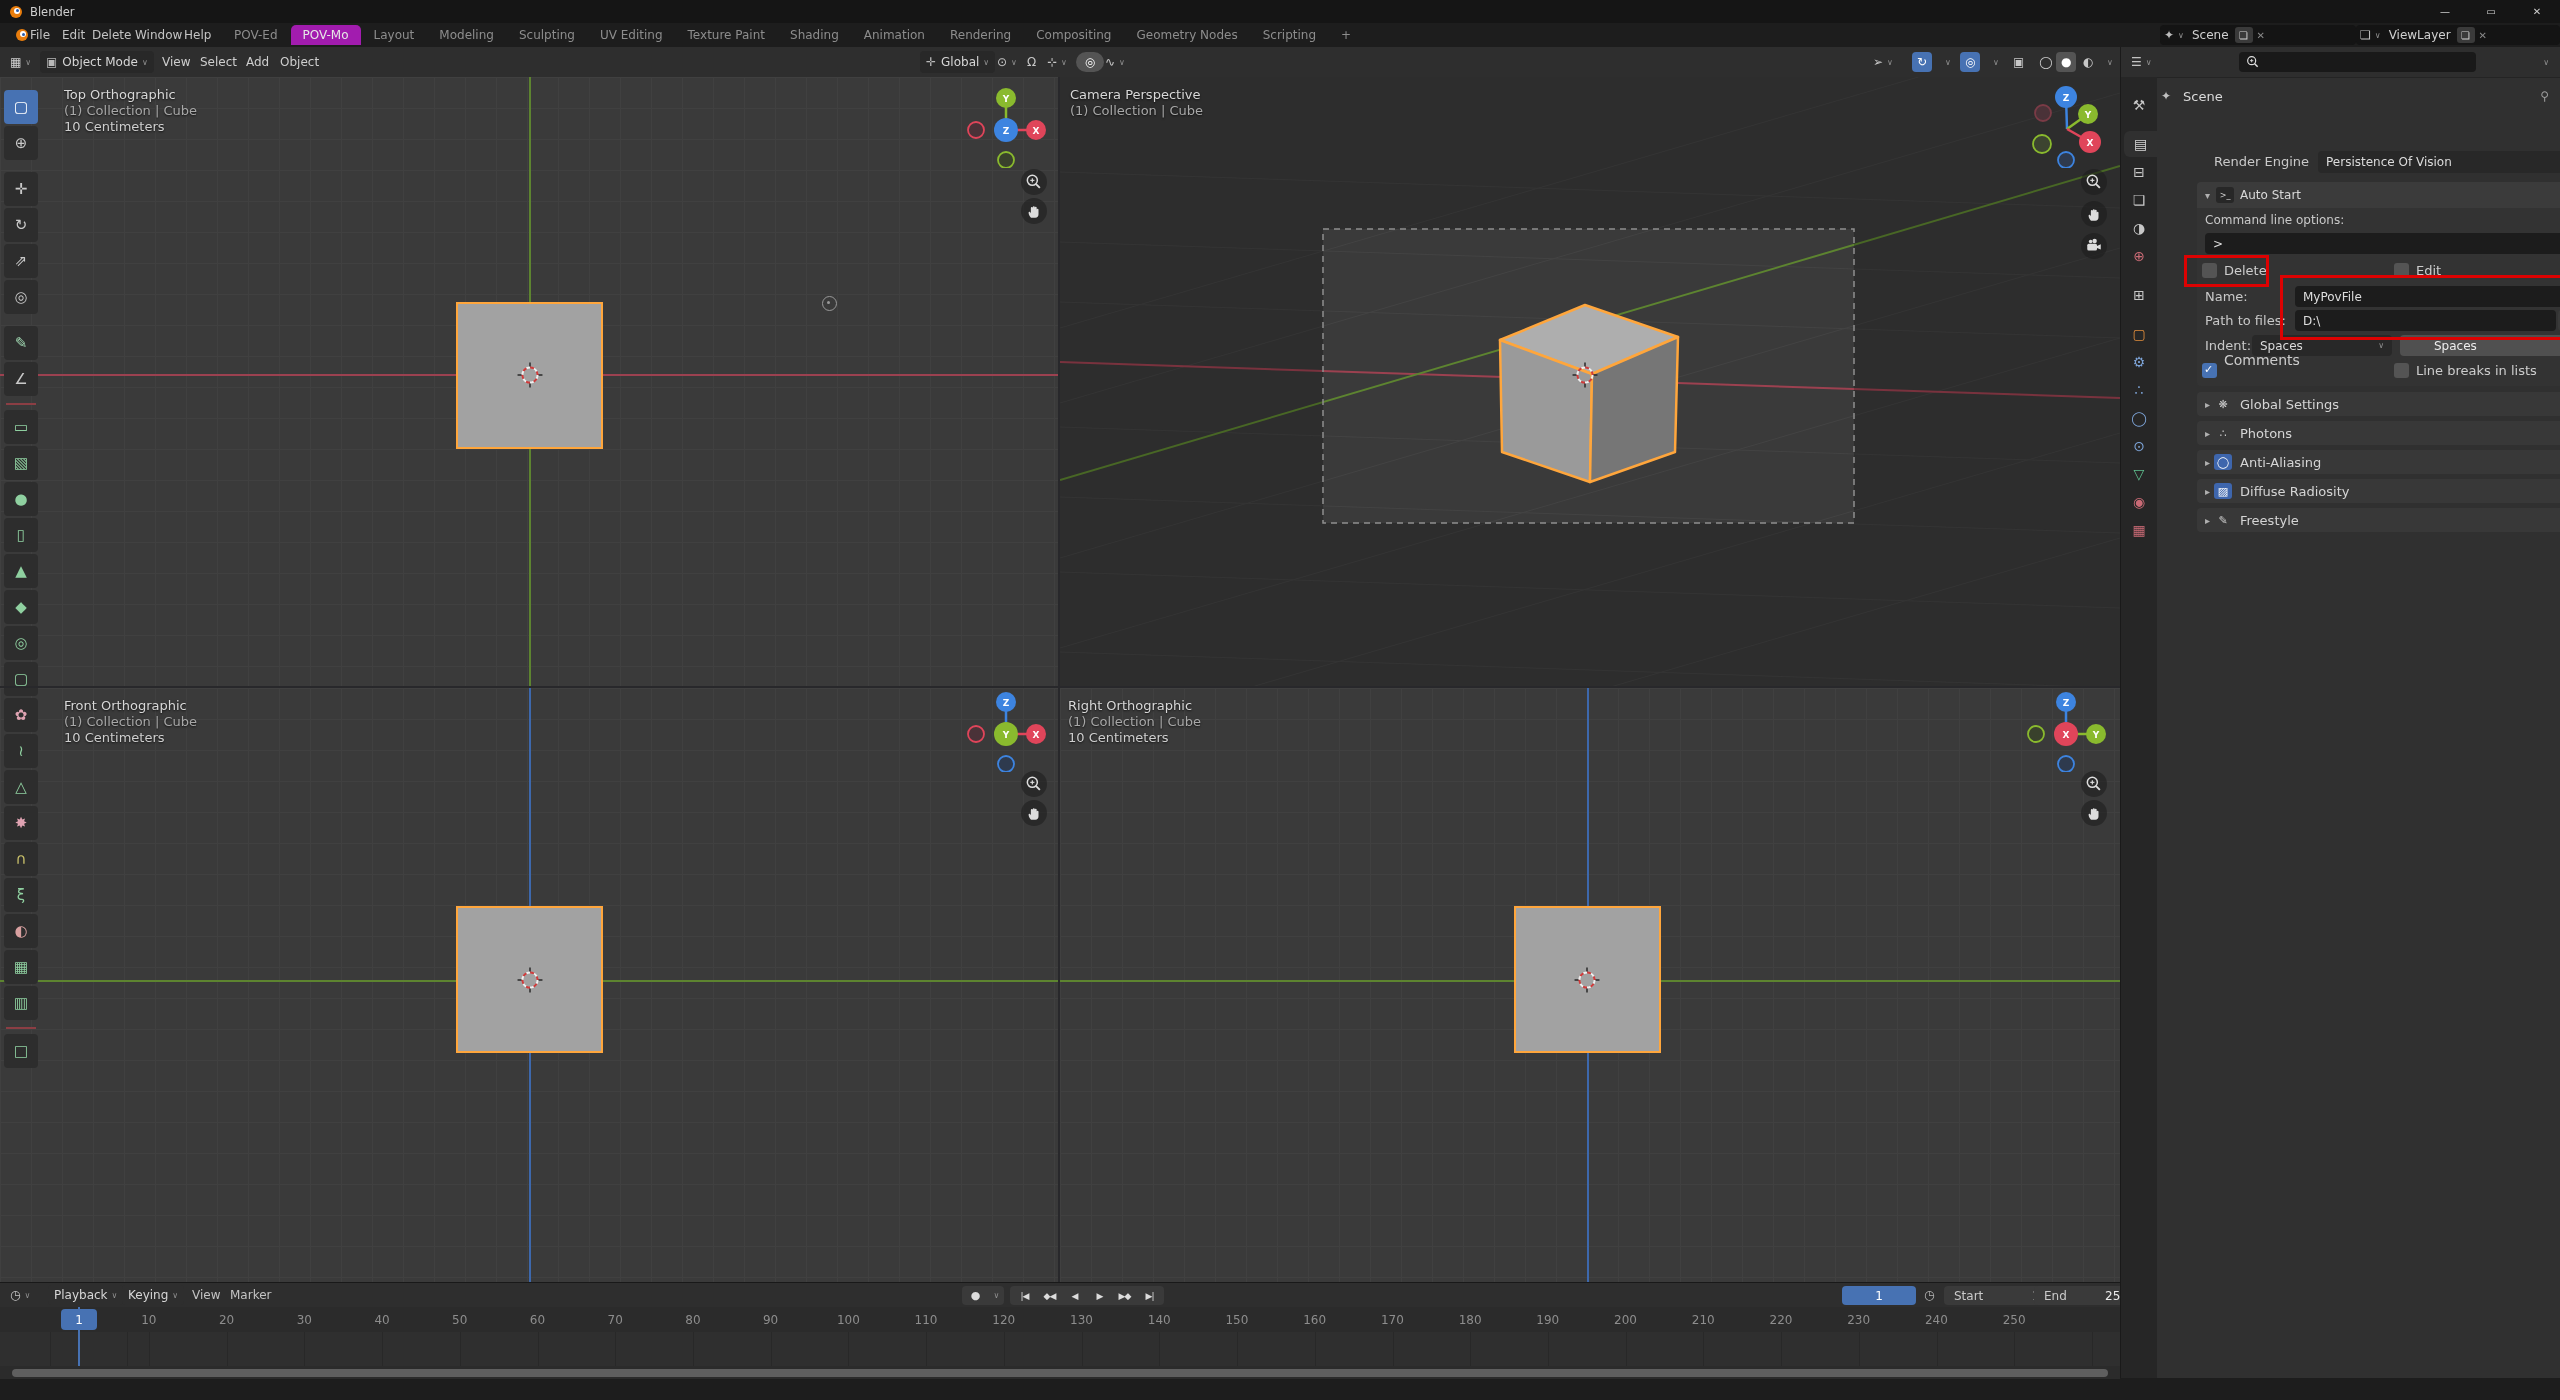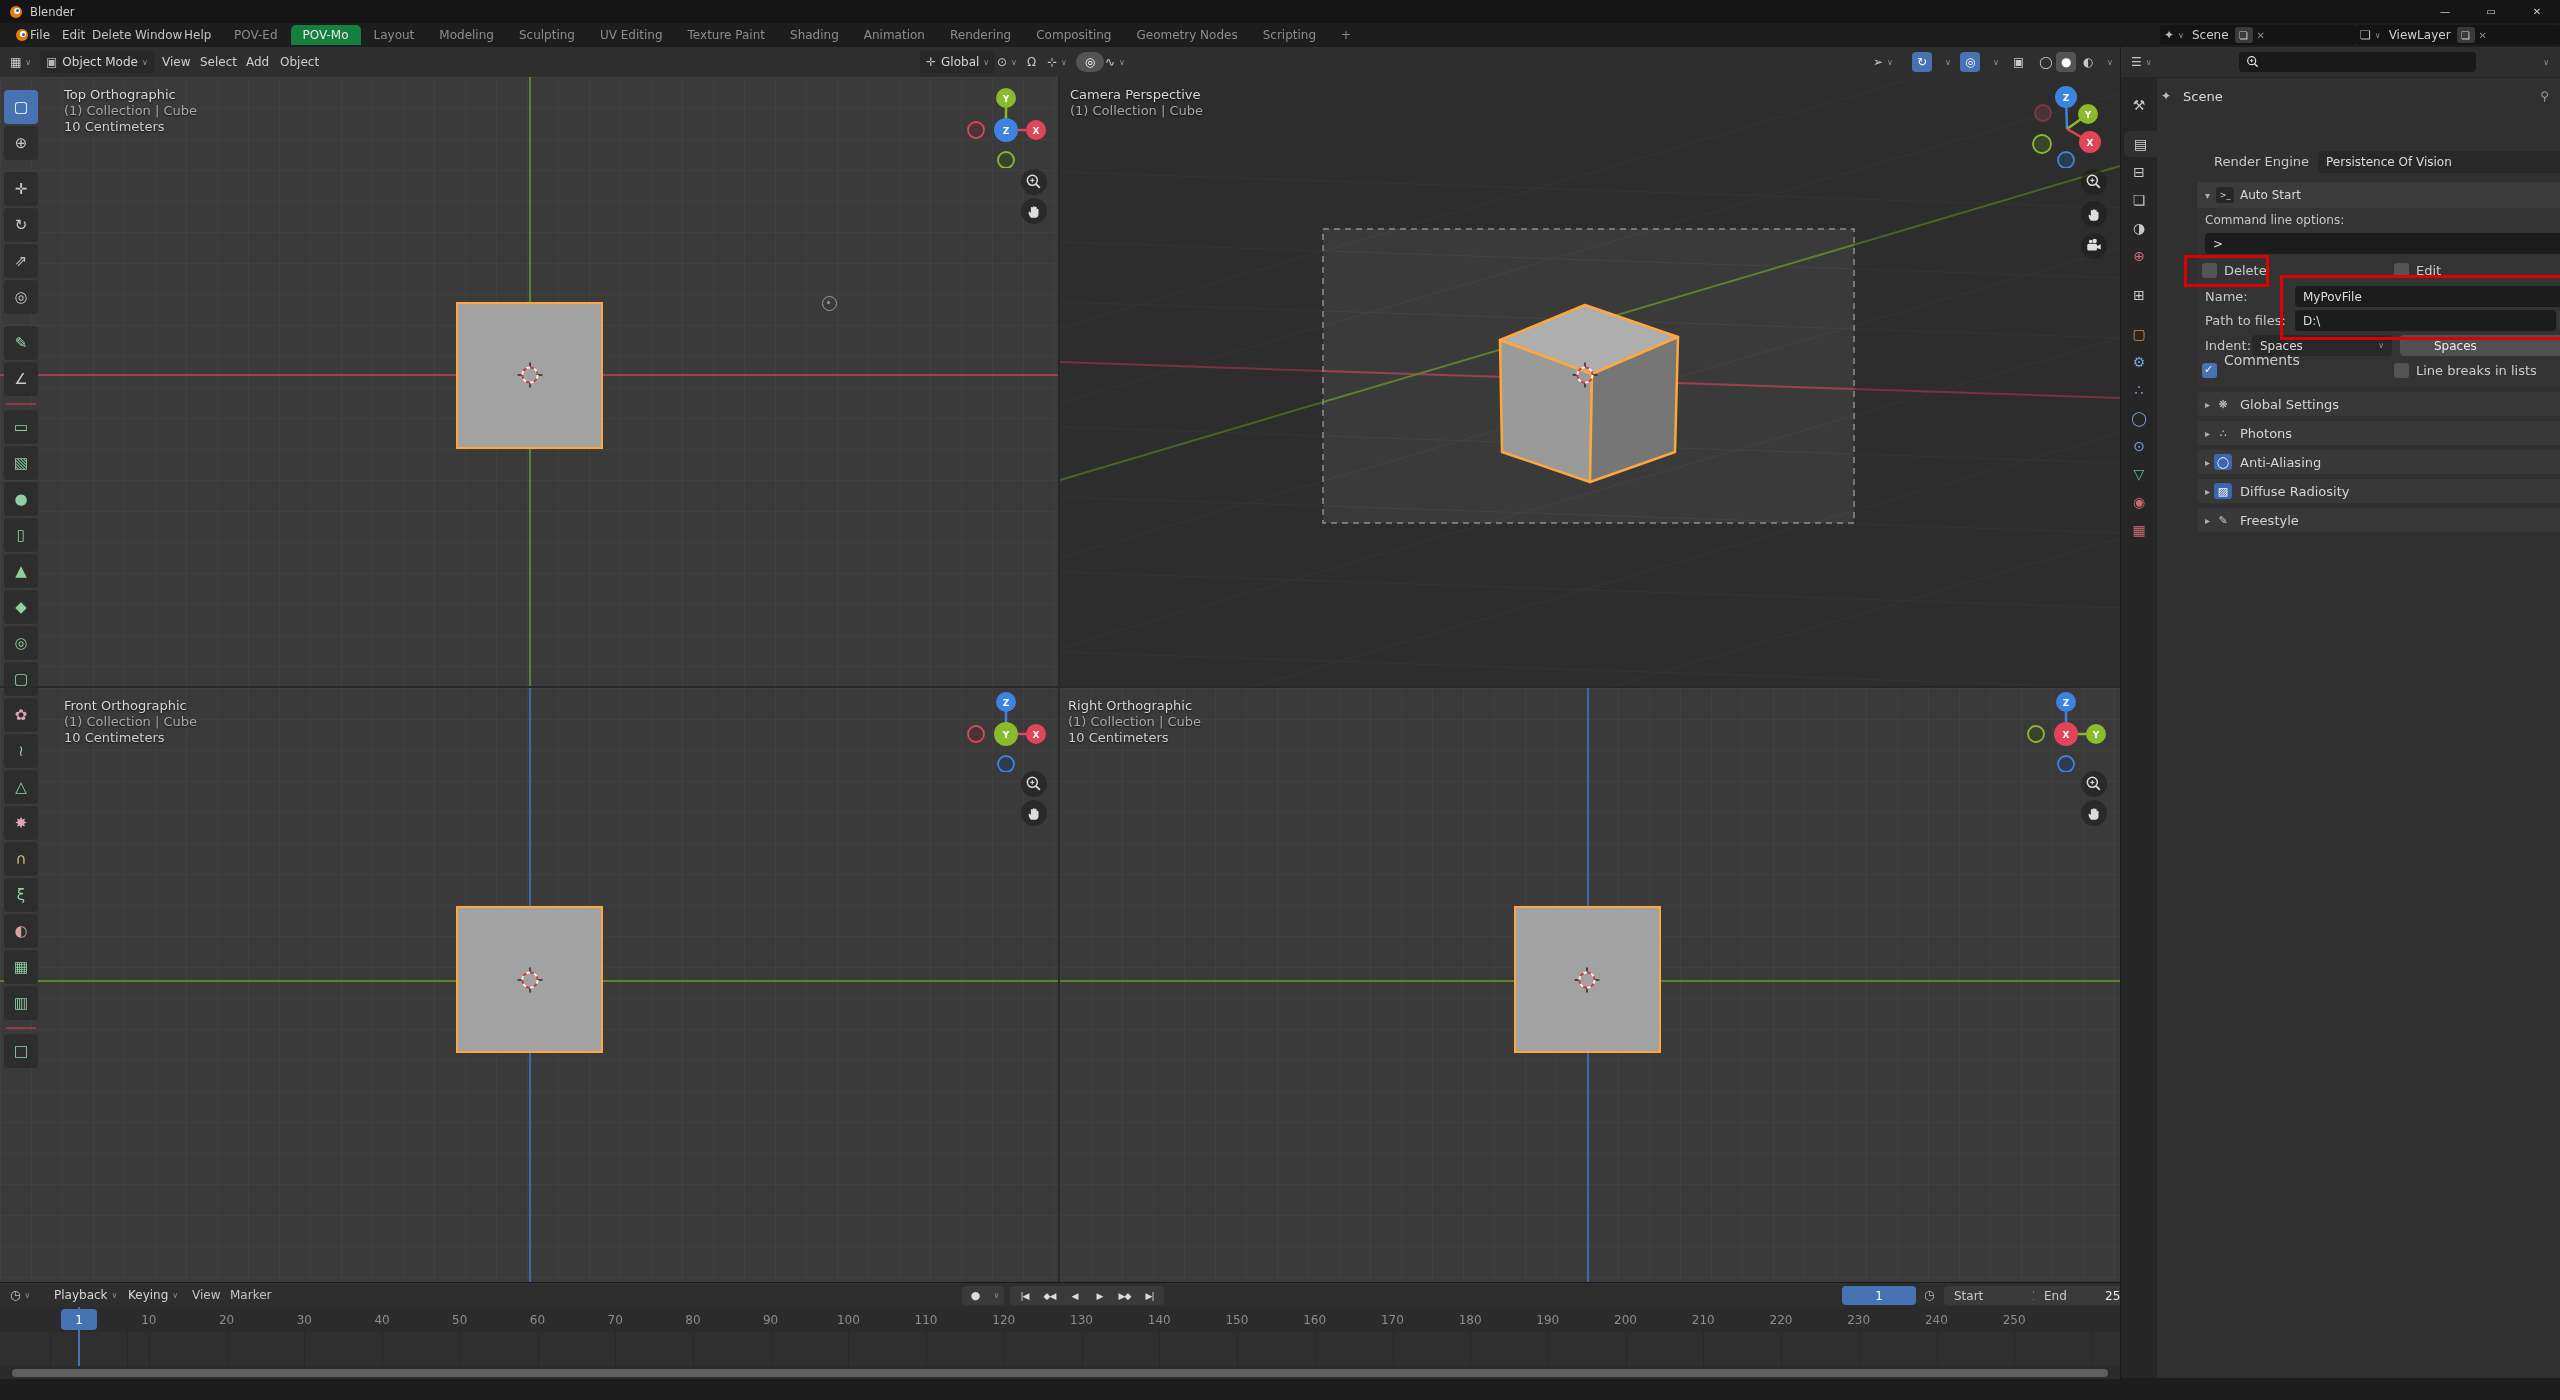--- a/index.html
+++ b/index.html
@@ -16,21 +16,21 @@
   .logo{width:16px;height:12px;margin-left:8px;position:relative;}
   .logo i{position:absolute;left:2px;top:0;width:12px;height:12px;border-radius:50%;background:#e87d0d;}
   .logo b{position:absolute;left:6px;top:2px;width:6px;height:6px;border-radius:50%;background:#fff;}
   .logo u{position:absolute;left:8px;top:3.5px;width:3px;height:3px;border-radius:50%;background:#2a5caa;}
 
   
   .topbar{position:absolute;left:0;top:23px;width:2560px;height:24px;background:#1d1d1d;border-bottom:2px solid #0ea5e9;}
   .menu-item{position:absolute;top:0;height:24px;display:flex;align-items:center;color:#c3c3c3;padding:0 2px;}
   .tabs{position:absolute;left:222px;top:0;height:24px;display:flex;align-items:center;}
   .wtab{height:20px;display:flex;align-items:center;padding:0 12px;color:#8d8d8d;border-radius:5px 5px 0 0;margin-right:1px;}
-  .wtab.active{background:#15803d;color:#e6e6e6;}
+  .wtab.active{background:#a21caf;color:#e6e6e6;}
   .idblock{position:absolute;top:2px;height:20px;background:#141414;border-radius:4px;display:flex;align-items:center;padding:0 4px;color:#d0d0d0;}
   .idblock .chip{background:#3a3a3a;border-radius:3px;width:18px;height:16px;display:flex;align-items:center;justify-content:center;margin-left:6px;color:#cfcfcf;font-size:10px;}
   .idblock .xx{color:#8a8a8a;margin-left:4px;font-size:10px;}
   .chev{color:#909090;font-size:8px;margin-left:4px;}
 
   
   .vheader{position:absolute;left:0;top:47px;width:2120px;height:30px;background:#2e2e2e;border-bottom:1px solid #1f1f1f;}
   .vheader .menu-item{height:30px;color:#cecece;}
   .hbtn{position:absolute;top:4px;height:22px;background:#282828;border-radius:4px;display:flex;align-items:center;padding:0 6px;color:#d6d6d6;}
   .hico{color:#b9b9b9;margin-right:5px;font-size:12px;}

